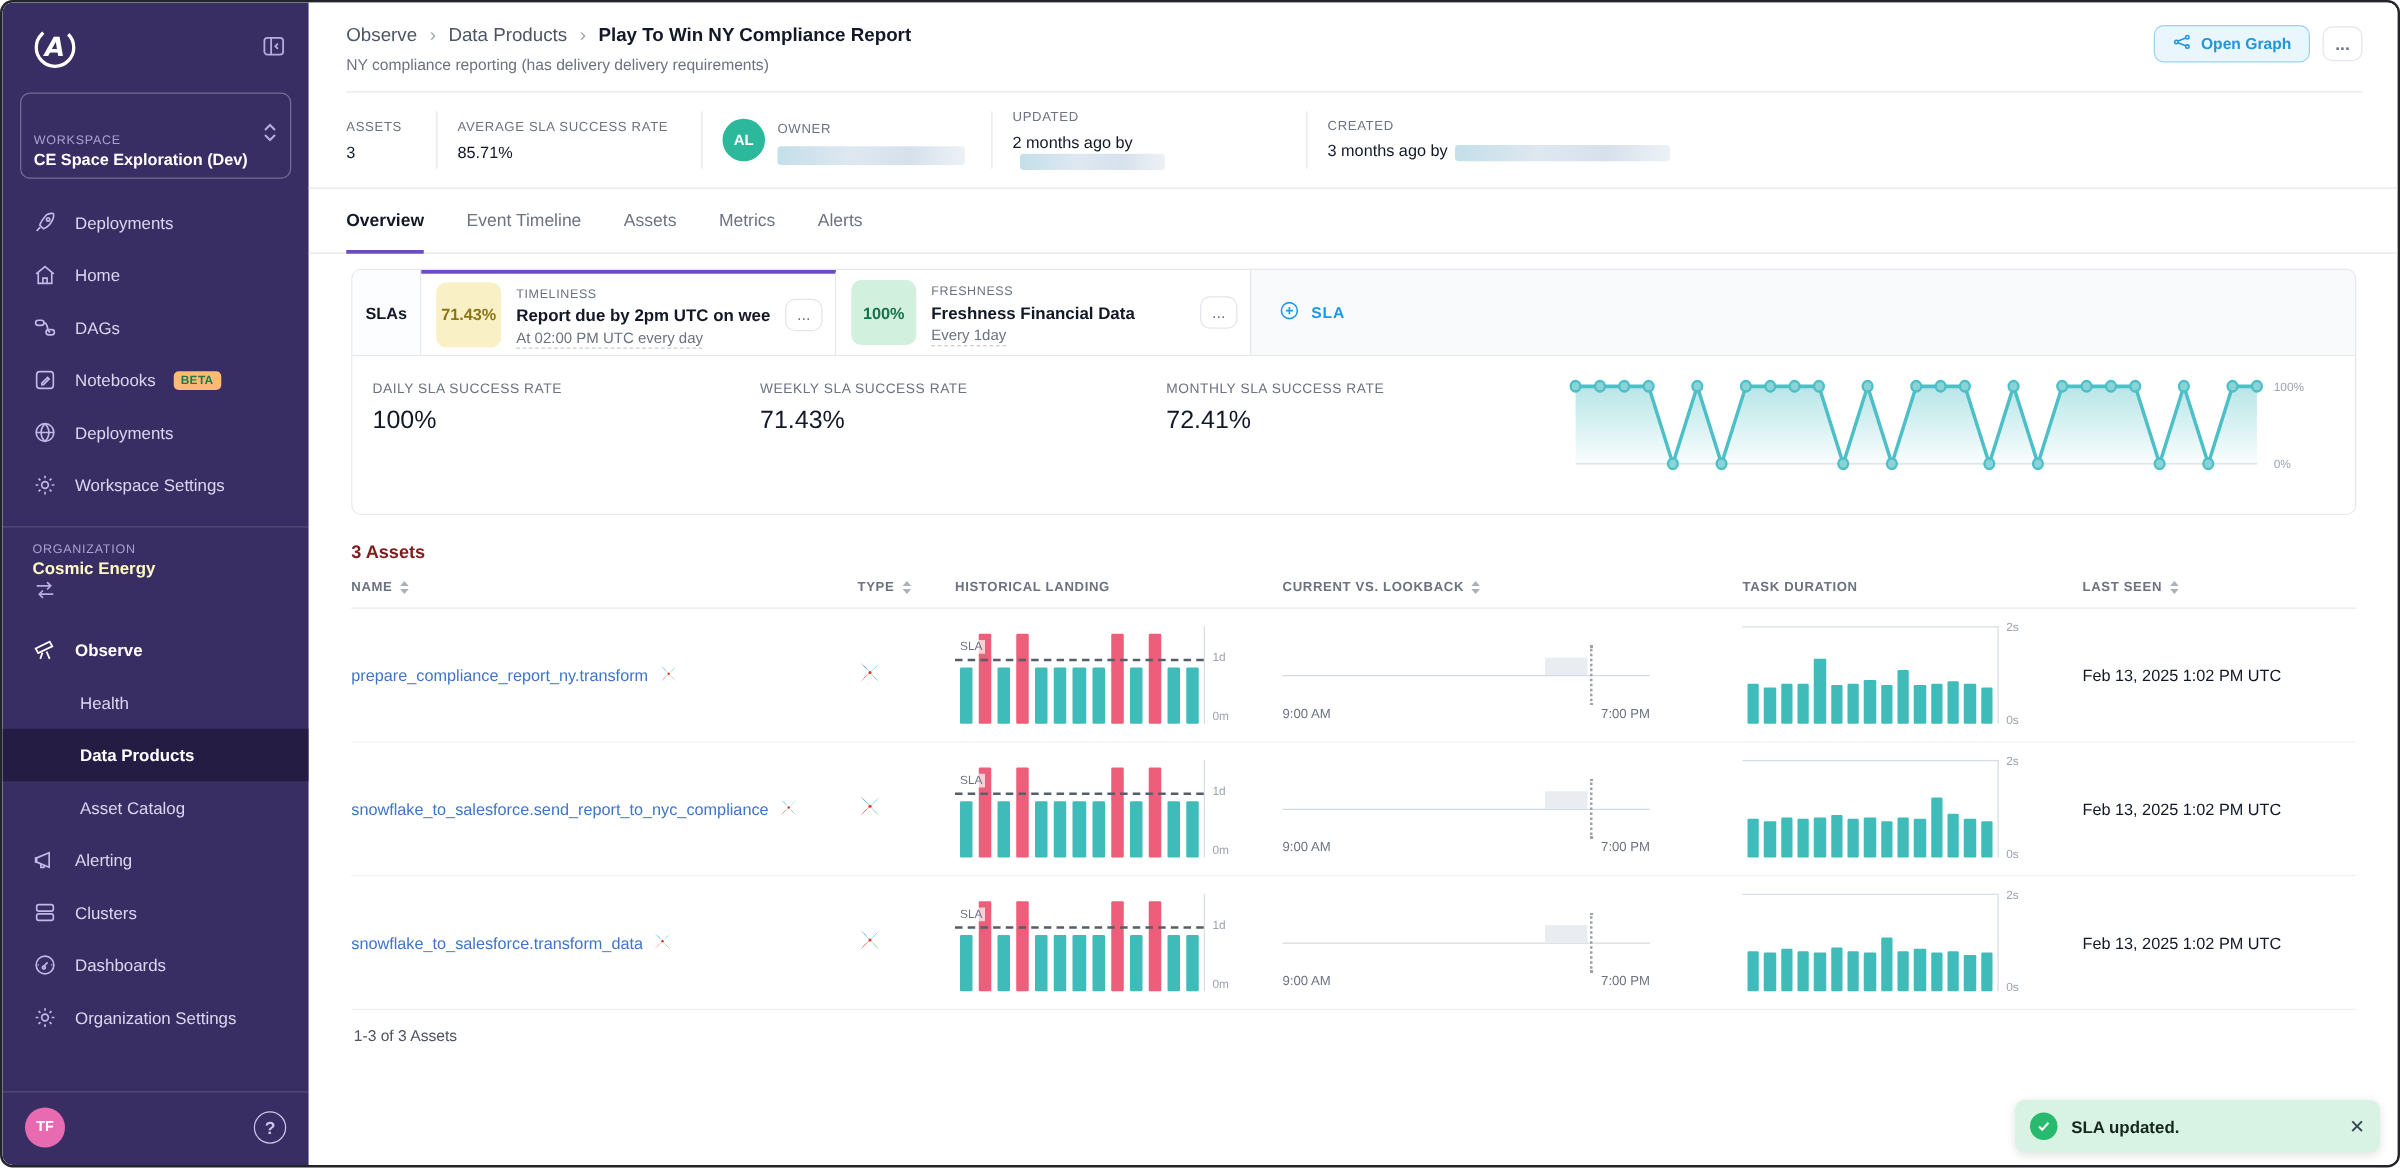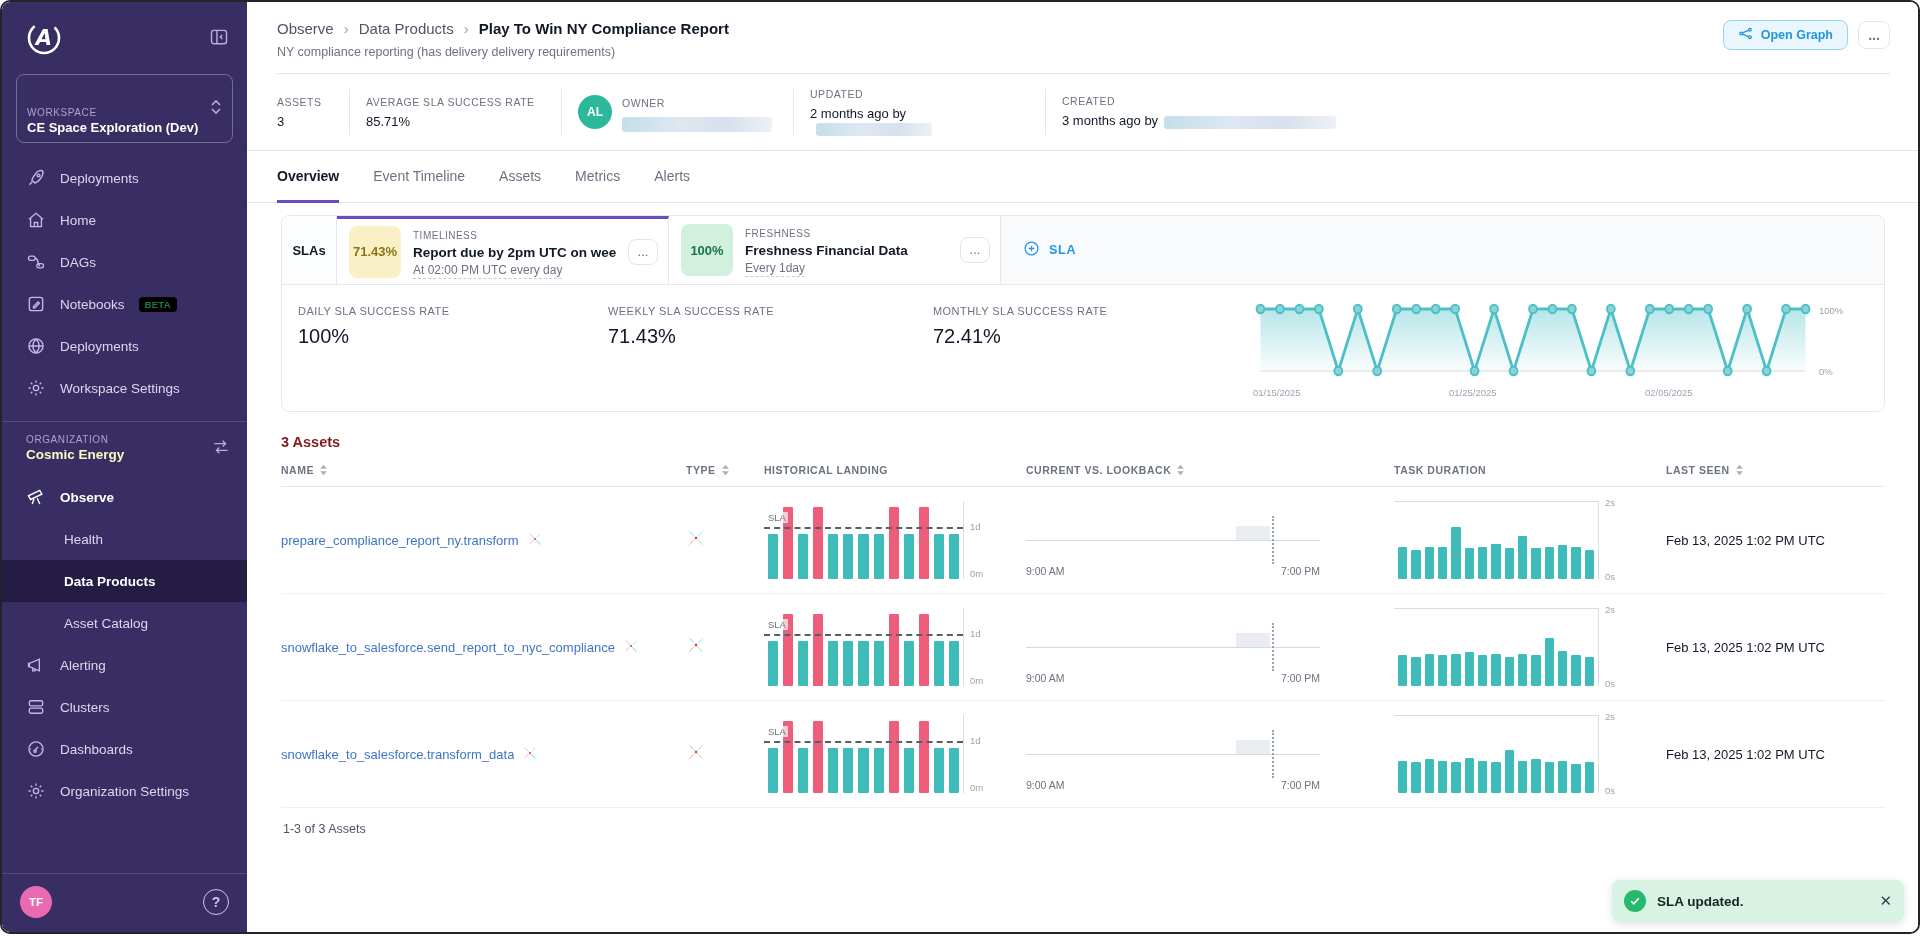--- a/index.html
+++ b/index.html
@@ -13,23 +13,23 @@
   .sb-collapse { background:none; border:none; cursor:pointer; color:#b9addf; }
   .ws-box { margin:10px 14px 6px 14px; border:1px solid rgba(255,255,255,.30); border-radius:8px; padding:7px 10px; display:flex; align-items:center; justify-content:space-between; cursor:pointer; }
   .ws-label { font-size:10px; letter-spacing:.06em; color:#aca1cf;margin-top:25px; }
   .ws-name { font-size:13px; font-weight:bold; color:#fff; margin-top:2px; }
   .nav { margin-top:8px; }
   .nav-item { display:flex; align-items:center; gap:14px; height:42px; padding:0 16px 0 24px; font-size:13.5px; color:#ddd6f1; cursor:pointer; }
   .nav-item .nicon { width:20px; display:flex; color:#c3b8e6; }
   .nav-item.active { background:#251c44; color:#fff; font-weight:bold; }
   .nav-item.bold { color:#fff; font-weight:bold; }
   .nav-item.sub { padding-left:62px; }
-  .badge-beta { background:#000000; color:#1d7a4e; font-size:9.5px; font-weight:bold; padding:2px 6px; border-radius:4px; letter-spacing:.03em;text-align:right; }
+  .badge-beta { background:#fdba74; color:#1d7a4e; font-size:9.5px; font-weight:bold; padding:2px 6px; border-radius:4px; letter-spacing:.03em;text-align:right; }
   .sb-divider { border-top:1px solid rgba(255,255,255,.14); margin:12px 0 10px 0; }
-  .org-head { padding:2px 16px 6px 24px; display:flex; align-items:center; justify-content:space-between; }
+  .org-head { padding:2px 16px 6px 24px; display:flex; align-items:flex-start; justify-content:space-between;flex-direction:column; }
   .org-label { font-size:10px; letter-spacing:.06em; color:#aca1cf; }
   .org-name { font-size:13.5px; font-weight:bold; color:#fef9c3; margin-top:2px; }
   .sb-footer { margin-top:auto; border-top:1px solid rgba(255,255,255,.14); padding:12px 18px 14px 18px; display:flex; align-items:center; justify-content:space-between; }
   .avatar-tf { width:32px; height:32px; border-radius:50%; background:#e86bb1; color:#fff; font-size:11.5px; font-weight:bold; display:flex; align-items:center; justify-content:center; cursor:pointer; }
   .help-btn { width:26px; height:26px; border-radius:50%; border:1.6px solid #cfc5ea; color:#cfc5ea; background:none; font-size:14px; font-weight:bold; cursor:pointer; }
 
   
   .main { flex:1; display:flex; flex-direction:column; background:#fff; min-width:0; position:relative; }
   .hdr { padding:18px 28px 0 30px; }
   .hdr-row { display:flex; align-items:flex-start; justify-content:space-between; }
@@ -463,25 +463,20 @@
                   <circle cx="508.6" cy="72.0" r="4.2" fill="#8ad4d8" stroke="#4dbfc6" stroke-width="2"></circle>
                   <circle cx="529.4" cy="10.0" r="4.2" fill="#8ad4d8" stroke="#4dbfc6" stroke-width="2"></circle>
                   <circle cx="550.3" cy="72.0" r="4.2" fill="#8ad4d8" stroke="#4dbfc6" stroke-width="2"></circle>
                   <circle cx="571.1" cy="10.0" r="4.2" fill="#8ad4d8" stroke="#4dbfc6" stroke-width="2"></circle>
                   <circle cx="592.0" cy="10.0" r="4.2" fill="#8ad4d8" stroke="#4dbfc6" stroke-width="2"></circle>
                 </svg></div>
             <div class="spark-ylab">
               <span class="y100">100%</span>
               <span class="y0">0%</span>
             </div>
-            <div class="spark-dates">
-              <span style="left:0%">01/15/2025</span>
-              <span style="left:35%">01/25/2025</span>
-              <span style="left:70%">02/05/2025</span>
-            </div>
           </div>
         </div>
       </section>
 
       <h2 class="assets-head">3 Assets</h2>
 
       <div class="tbl-header">
         <div class="th">
             <span>NAME</span>
             <svg width="9" height="12" viewBox="0 0 10 14">

